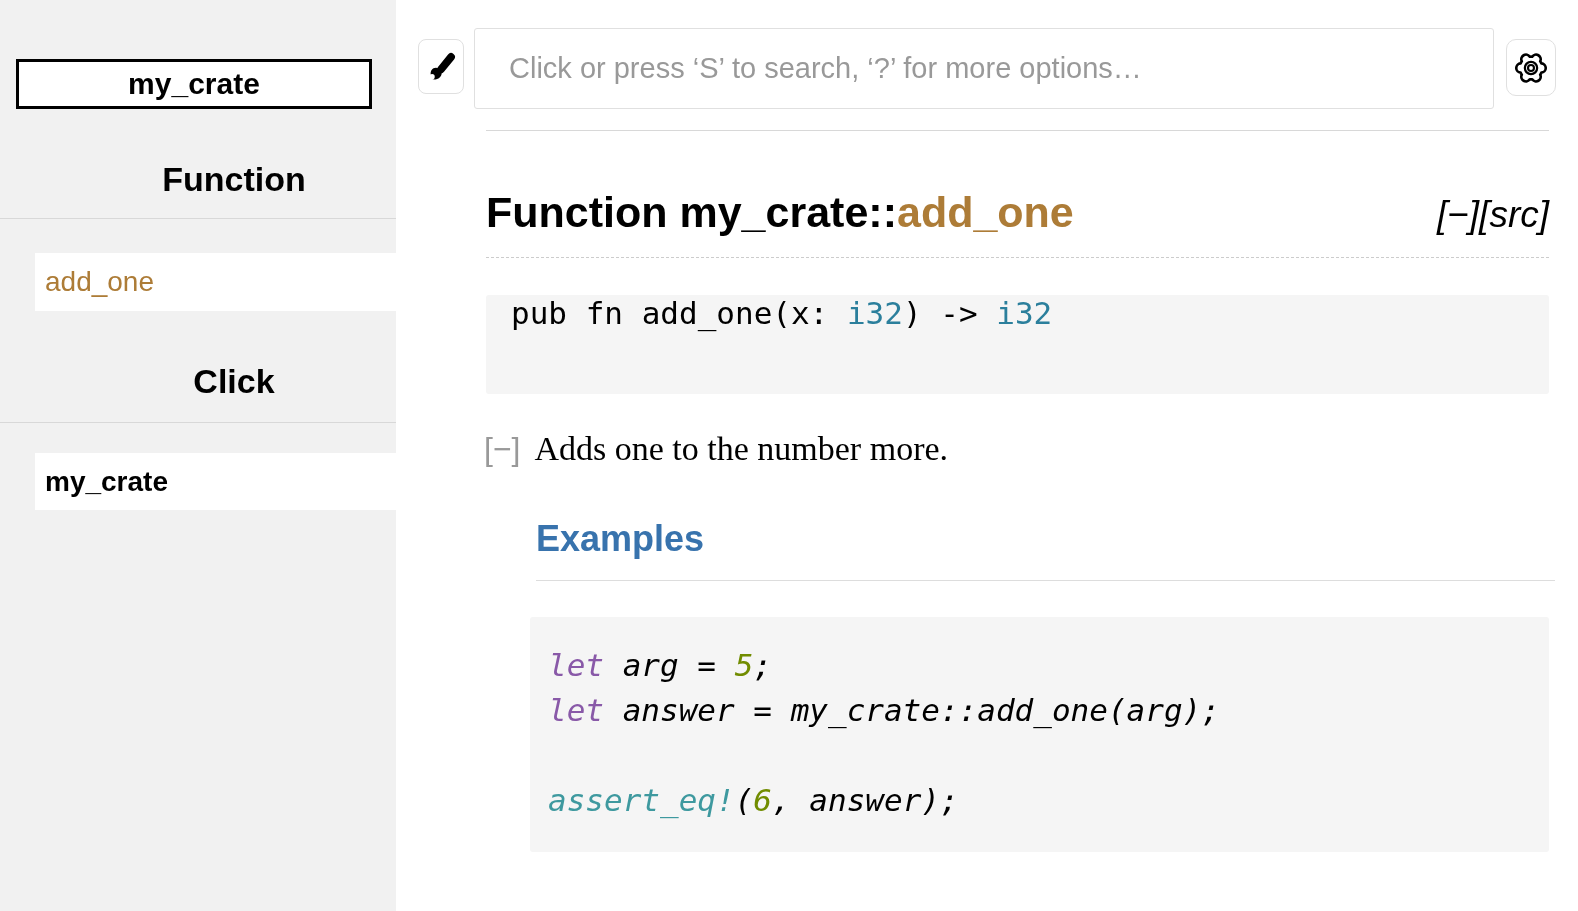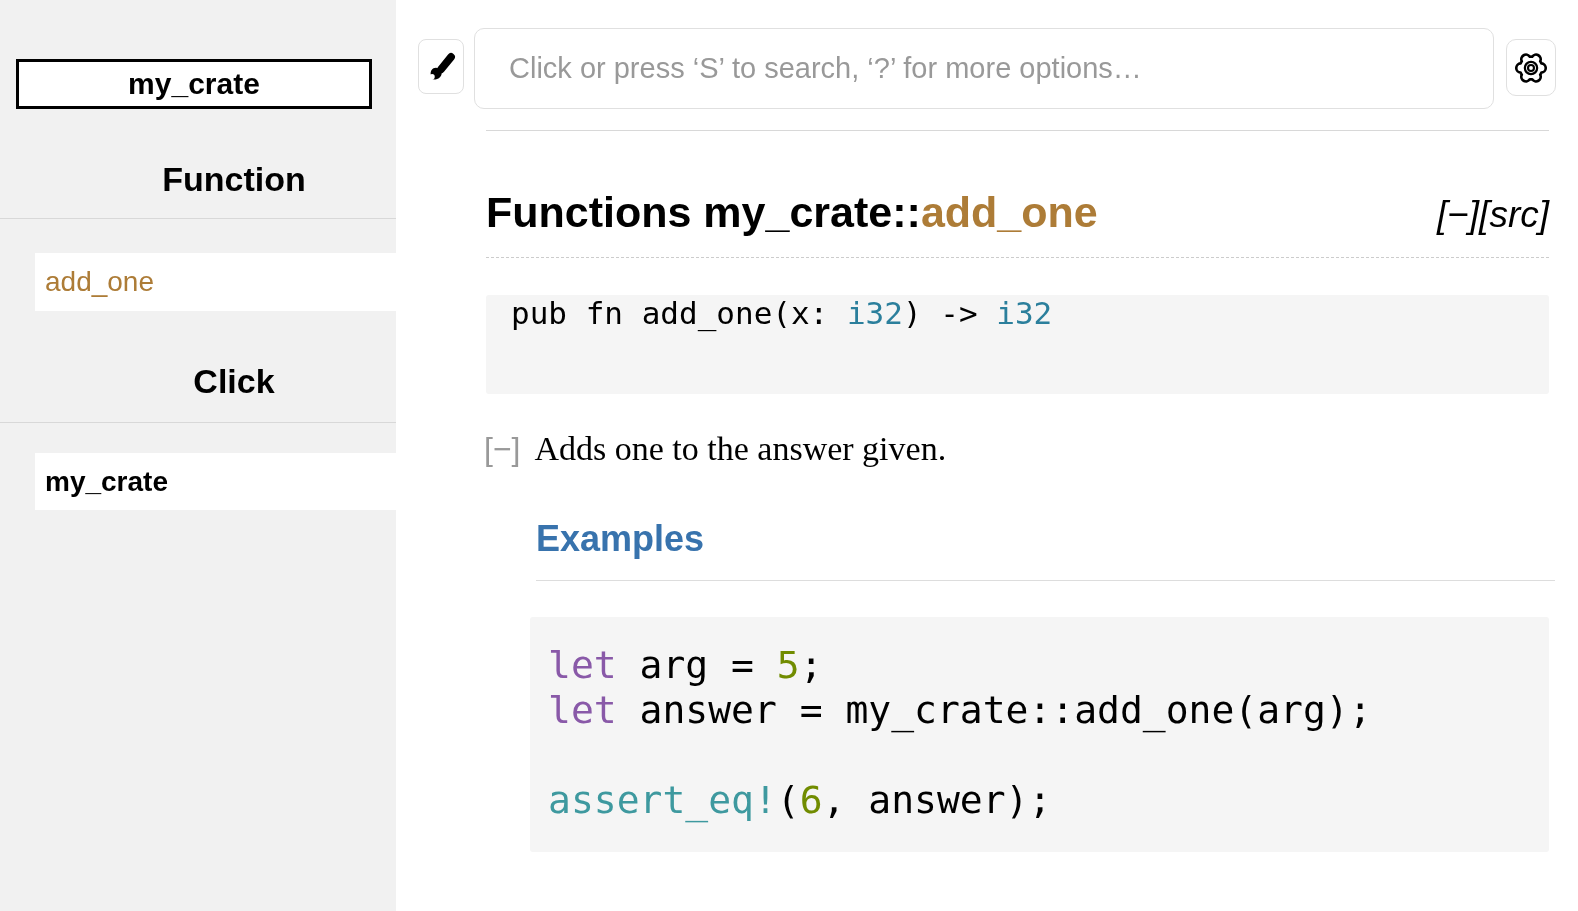--- a/index.html
+++ b/index.html
@@ -24,21 +24,21 @@
   .sb-divider.d2{ top:422px; }
   .sb-item{ position:absolute; left:35px; width:361px; height:58px; background:#fff;
     display:flex; align-items:center; padding-left:10px; font-size:28px; cursor:pointer; }
   .sb-item.fn-item{ top:253px; color:var(--fn,#AD7C37); }
   .sb-item.crate-item{ top:453px; height:57px; color:#000; font-weight:700; }
 
   
   .theme-button{ position:absolute; left:418px; top:39px; width:46px; height:55px; background:#fff;
     border:1px solid #E0E0E0; border-radius:8px; display:flex; align-items:center; justify-content:center; cursor:pointer; }
   .search-input{ position:absolute; left:474px; top:28px; width:1020px; height:81px; background:#fff;
-    border:1px solid #E0E0E0; border-radius:10px; font-family:var(--sans); font-size:29px; color:#333;
+    border:1px solid #E0E0E0; border-radius:3px; font-family:var(--sans); font-size:29px; color:#333;
     padding:0 20px 0 34px; outline:none; }
   .search-input::placeholder{ color:#999; opacity:1; }
   .settings-button{ position:absolute; left:1506px; top:39px; width:50px; height:57px; background:#fff;
     border:1px solid #E0E0E0; border-radius:10px; display:flex; align-items:center; justify-content:center; cursor:pointer; }
   .search-divider{ position:absolute; left:486px; top:130px; width:1063px; height:1px; background:#D8D8D8; }
 
   
   .fqn{ position:absolute; left:486px; top:188px; width:1063px; display:flex; align-items:baseline;
     border-bottom:1px dashed #CCC; padding-bottom:20px; }
   .fqn .title-text{ font-size:43px; font-weight:700; color:#000; white-space:pre; }
@@ -52,22 +52,22 @@
   .signature a{ color:var(--primitive,#2B7F9C); text-decoration:none; cursor:pointer; }
 
   .docblock-line{ position:absolute; left:484px; top:430px; width:1065px; display:flex; align-items:baseline; }
   .doc-toggle{ font-family:var(--sans); font-size:32px; color:#999; cursor:pointer; }
   .doc-text{ font-family:var(--serif); font-size:34px; color:#000; margin-left:14px; }
 
   .examples-heading{ position:absolute; left:530px; top:518px; width:1019px; font-size:36px; font-weight:700;
     color:var(--heading-link,#3873AD); padding-bottom:20px; border-bottom:1px solid #DDD;margin-left:6px; }
 
   .example-code{ position:absolute; left:530px; top:617px; width:1019px; height:235px; background:var(--code-bg,#F5F5F5);
-    border-radius:3px; font-family:var(--mono); font-size:38px; line-height:45px; color:#000;
-    padding:26px 0 0 18px; white-space:pre; }
+    border-radius:3px; font-family:var(--mono); font-size:31px; line-height:45px; color:#000;
+    padding:26px 0 0 18px; white-space:pre;font-style:italic; }
   .code-line{ height:45px; }
   .tok-kw{ color:var(--kw,#8959A8); }
   .tok-num{ color:var(--number,#718C00); }
   .tok-macro{ color:var(--macro,#3E999F);text-align:right; }
 
   svg{ display:block; }
 </style>
 </head>
 <body>
 
@@ -115,26 +115,26 @@
         A5.3 5.3 0 0 1 34.52 16.36 A13 13 0 0 1 35.88 18.71 Z"></path>
       <circle cx="24" cy="24" r="7" stroke-width="2.6"></circle>
       <circle cx="24" cy="24" r="3.4" stroke-width="2.4"></circle>
     </svg>
   </span>
 </button>
 
 <div class="search-divider"></div>
 
 <div class="fqn">
-  <h1 class="title-text"><span>Functions my_crate::</span><span class="fn-name">add_one</span></h1>
+  <h1 class="title-text"><span>Function my_crate::</span><span class="fn-name">add_one</span></h1>
   <span class="out-of-band"><a>[−]</a><a>[src]</a></span>
 </div>
 
 <pre class="signature"><span>pub fn add_one(x: </span><a>i32</a><span>) -&gt; </span><a>i32</a></pre>
 
 <div class="docblock-line">
   <span class="doc-toggle">[−]</span>
-  <span class="doc-text">Adds one to the answer given.</span>
+  <span class="doc-text">Adds one to the number more.</span>
 </div>
 
 <h2 class="examples-heading">Examples</h2>
 
 <pre class="example-code"><div class="code-line"><span class="tok-kw">let</span><span> arg = </span><span class="tok-num">5</span><span>;</span></div><div class="code-line"><span class="tok-kw">let</span><span> answer = my_crate::add_one(arg);</span></div><div class="code-line"></div><div class="code-line"><span class="tok-macro">assert_eq!</span><span>(</span><span class="tok-num">6</span><span>, answer);</span></div></pre>
 
 </body></html>

